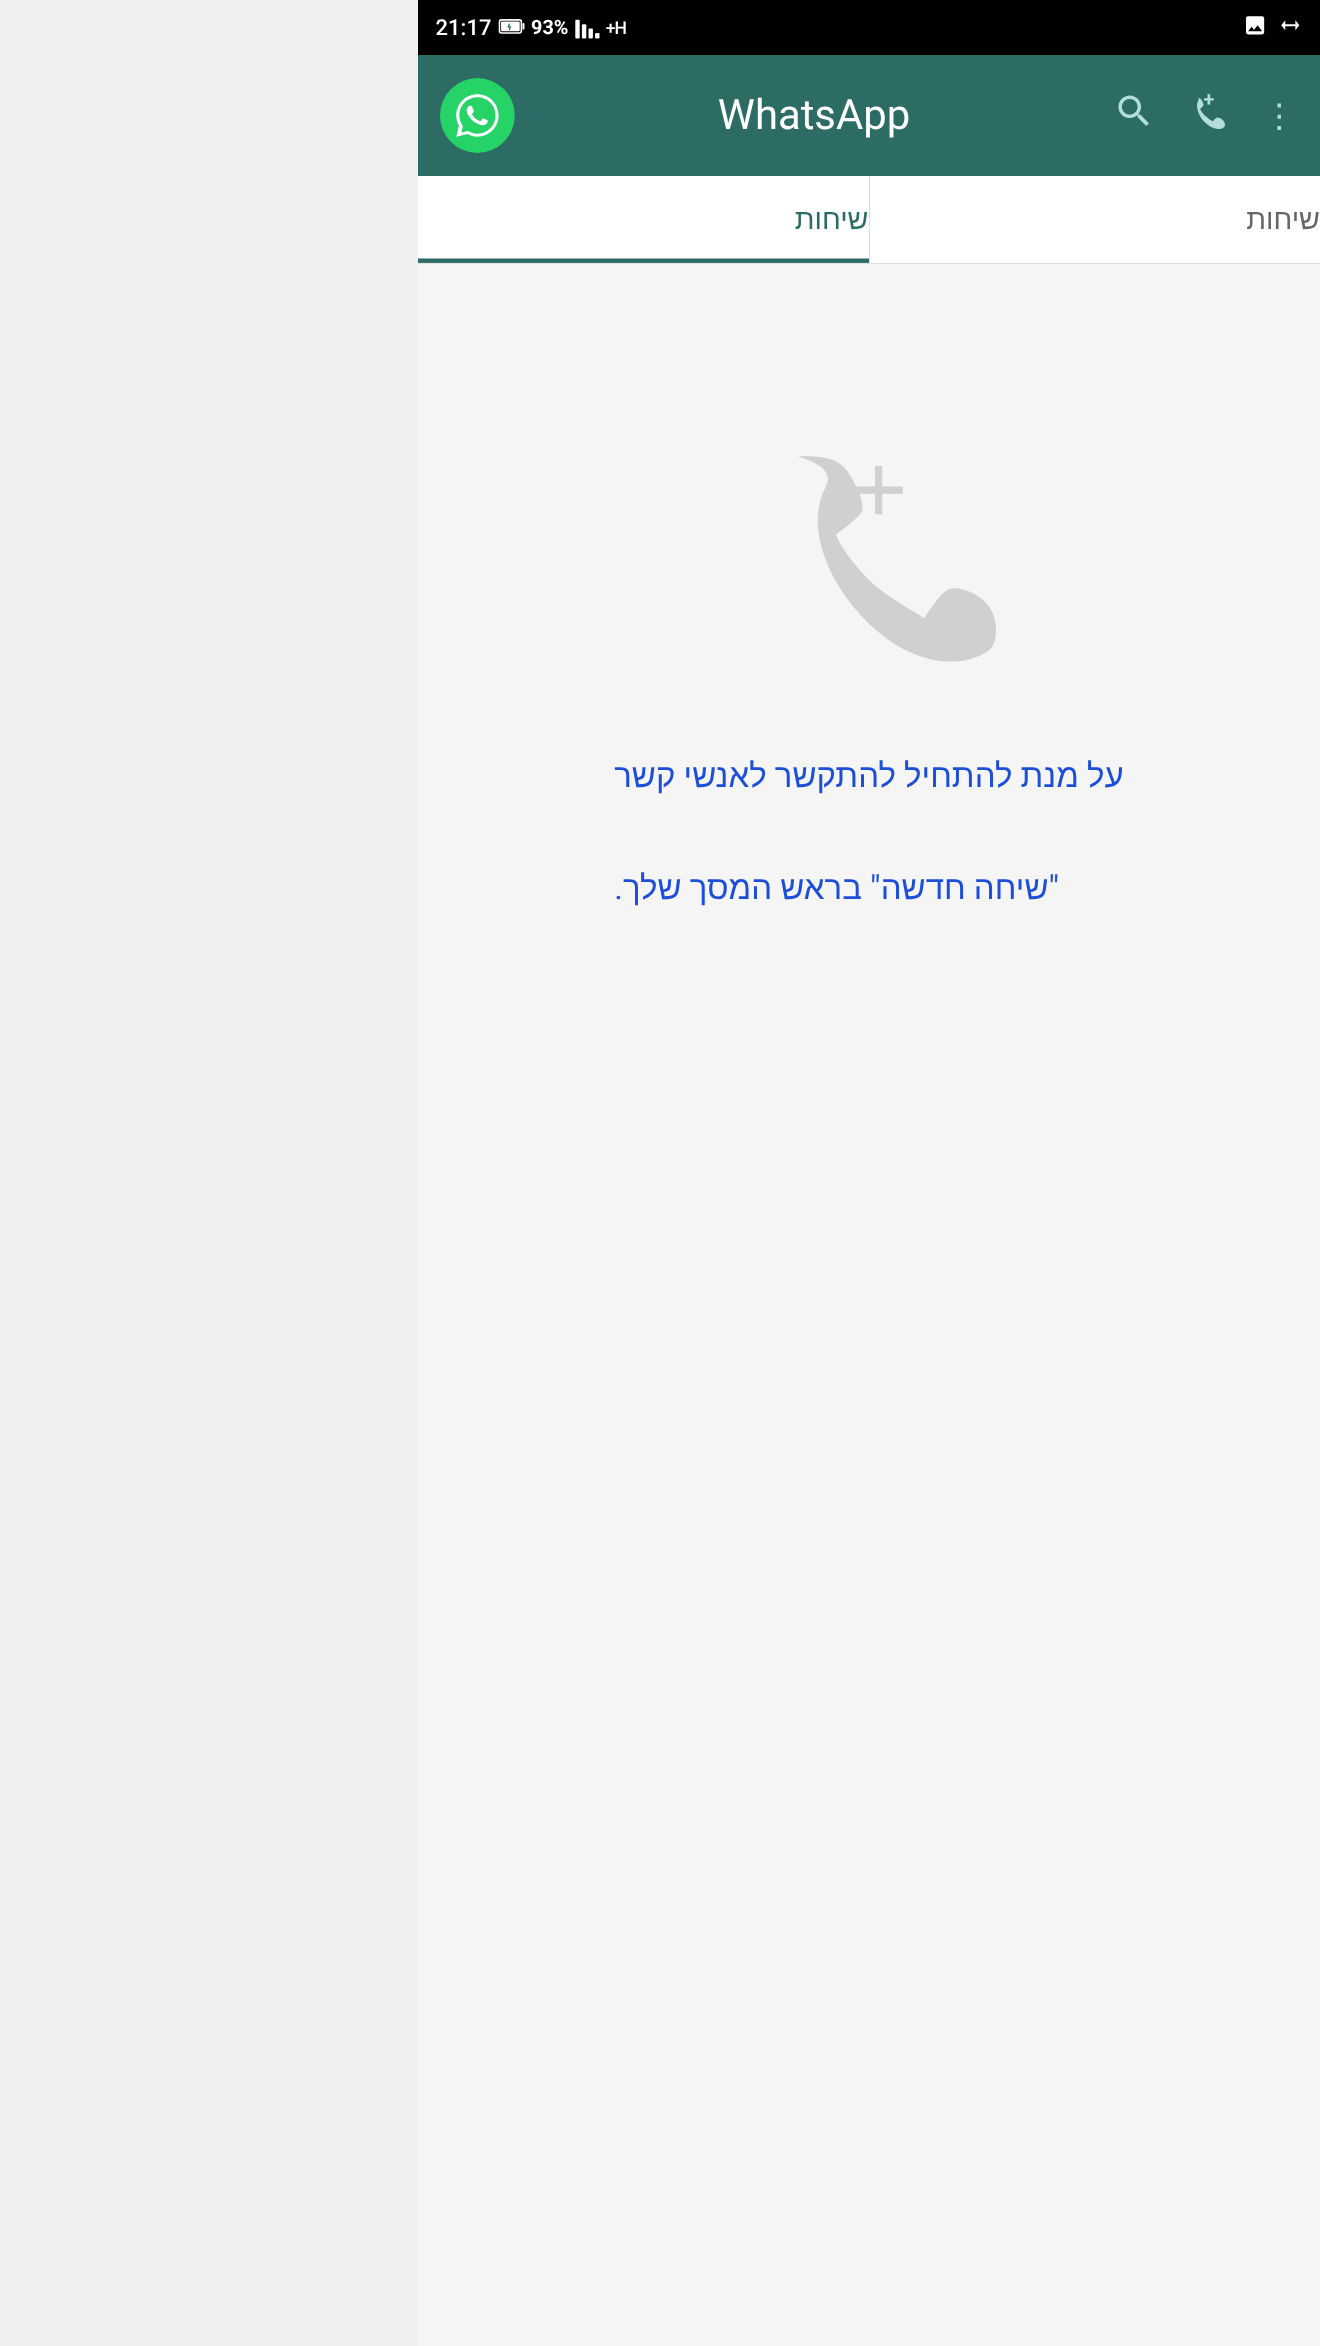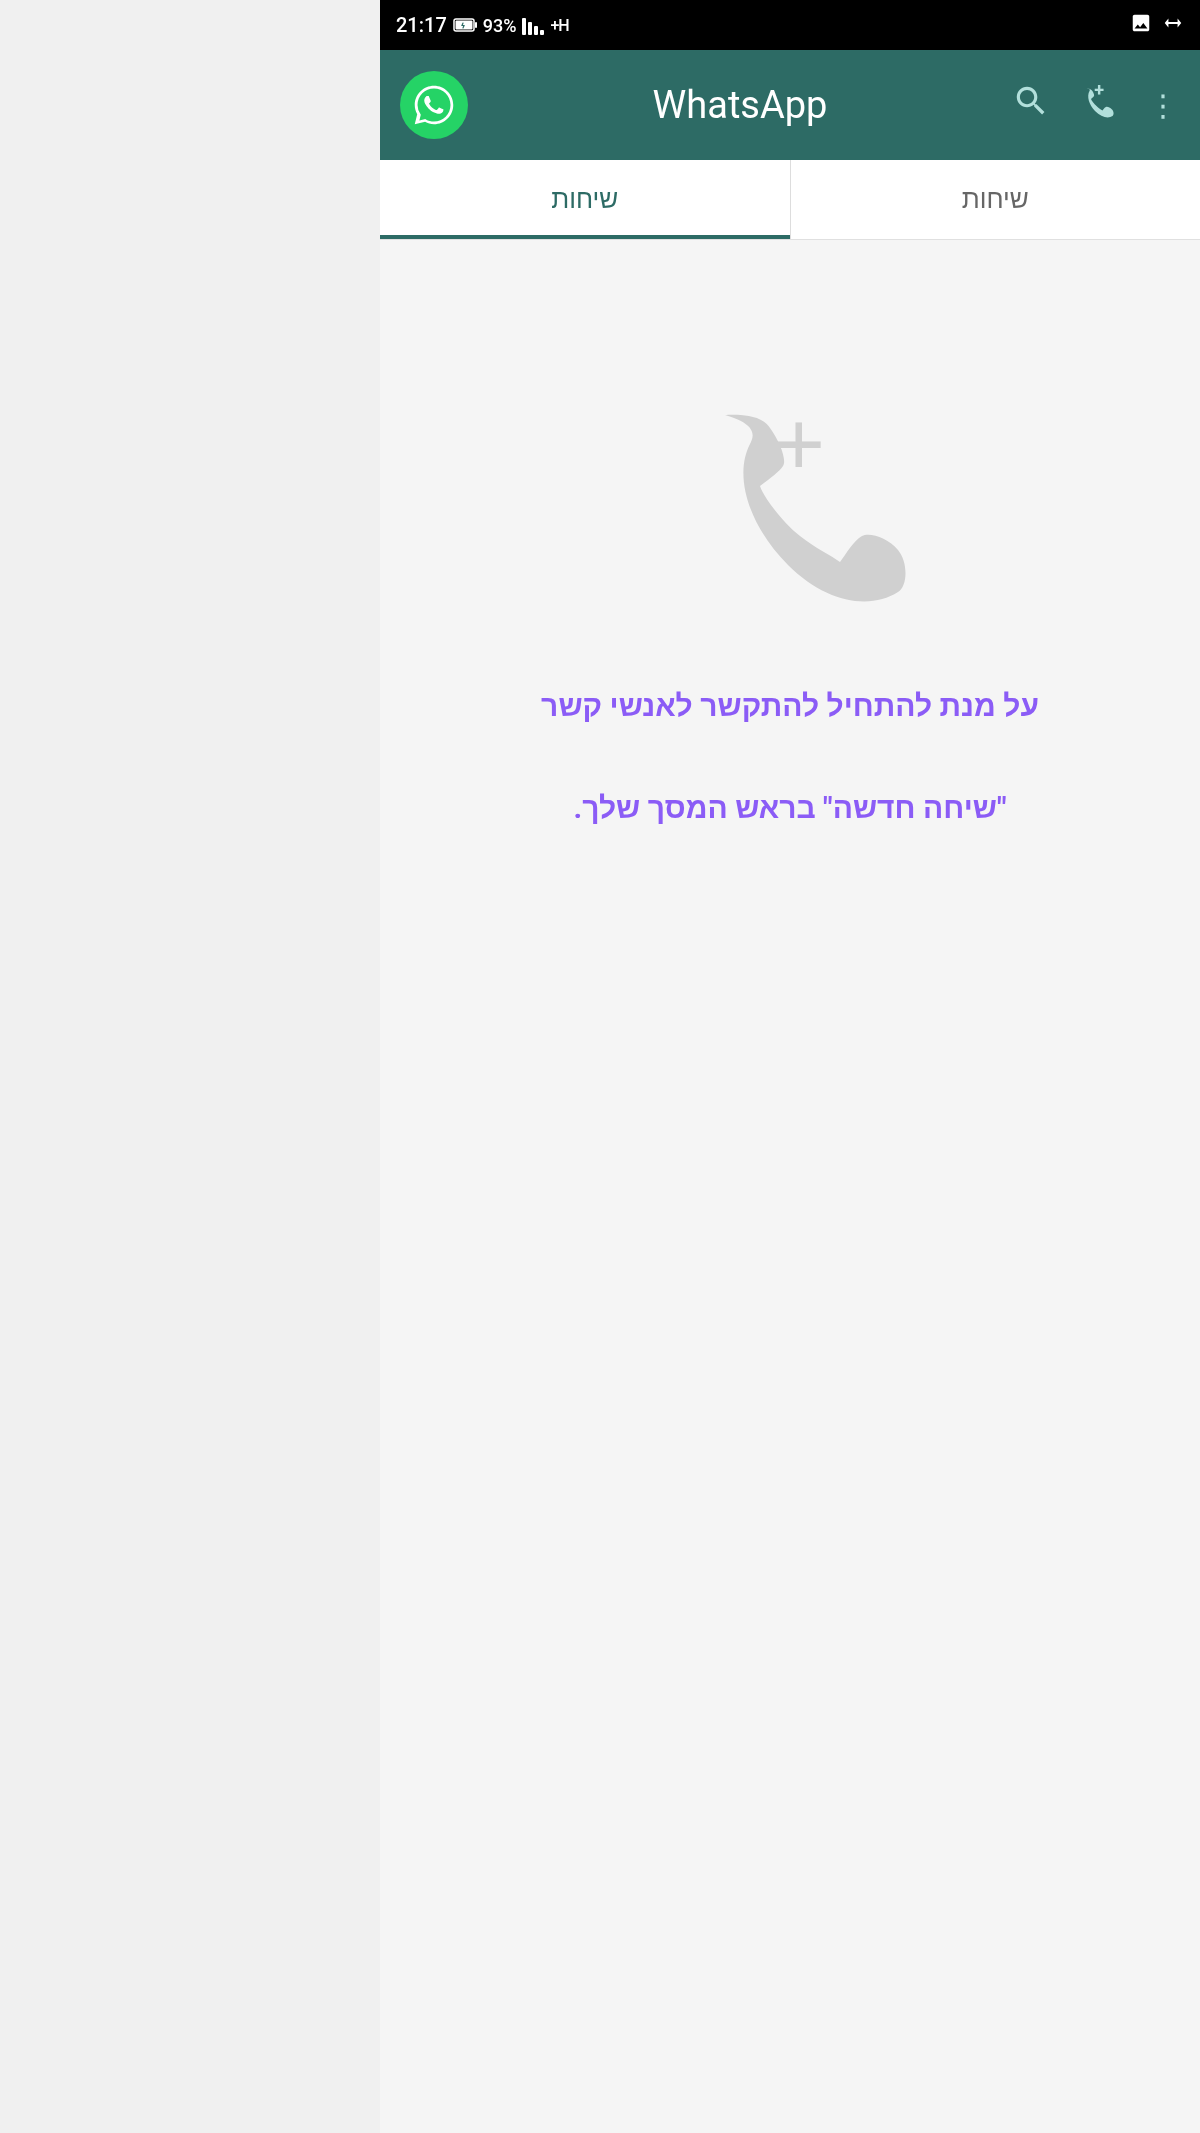--- a/index.html
+++ b/index.html
@@ -80,21 +80,21 @@
     .tabs-bar {
       background: #fff;
       display: flex;
       border-bottom: 1px solid #e0e0e0;
       height: 80px;
     }
     .tab {
       flex: 1;
       display: flex;
       align-items: center;
-      justify-content: center;
+      justify-content: flex-start;
       font-size: 26px;
       color: #666;
       cursor: pointer;
       position: relative;
       border-left: 1px solid #ddd;
     }
     .tab:last-child {
       border-left: none;
     }
     .tab.active {
@@ -126,28 +126,27 @@
       height: 260px;
       display: flex;
       align-items: center;
       justify-content: center;
       margin-bottom: 60px;
       position: relative;
     }
 
     
     .empty-text {
-      text-align: center;
-      color: #8b5cf6;
+      text-align: left;
+      color: #1d4ed8;
       font-size: 30px;
       line-height: 1.7;
       max-width: 580px;
       padding: 0 20px;
       direction: rtl;
-      font-weight: bold;
     }
 
     
     .signal-bars {
       display: flex;
       align-items: flex-end;
       gap: 2px;
       height: 20px;
     }
     .signal-bar {
@@ -175,21 +174,21 @@
   </div>
   <div class="status-bar-right">
     <span style="font-size:16px; letter-spacing:-1px;">H+</span>
 
     <div class="signal-bars">
       <div class="signal-bar" style="height:5px;"></div>
       <div class="signal-bar" style="height:9px;"></div>
       <div class="signal-bar" style="height:13px;"></div>
       <div class="signal-bar" style="height:17px;"></div>
     </div>
-    <span style="font-size:18px;">93%</span>
+    <span style="font-size:18px;font-weight:bold;">93%</span>
     <span style="font-size:18px;">
       <svg width="24" height="14" viewBox="0 0 24 14" fill="none">
         <rect x="1" y="1" width="20" height="12" rx="2" stroke="white" stroke-width="1.5"></rect>
         <rect x="22" y="4" width="2" height="6" rx="1" fill="white"></rect>
         <rect x="2.5" y="2.5" width="17" height="9" rx="1" fill="white"></rect>
         <path d="M10 5L9 7.5H11L10 10" stroke="#2d6b65" stroke-width="1.2" stroke-linecap="round"></path>
       </svg>
     </span>
     <span style="font-size:20px; font-weight:500;text-align:right;">21:17</span>
   </div>

